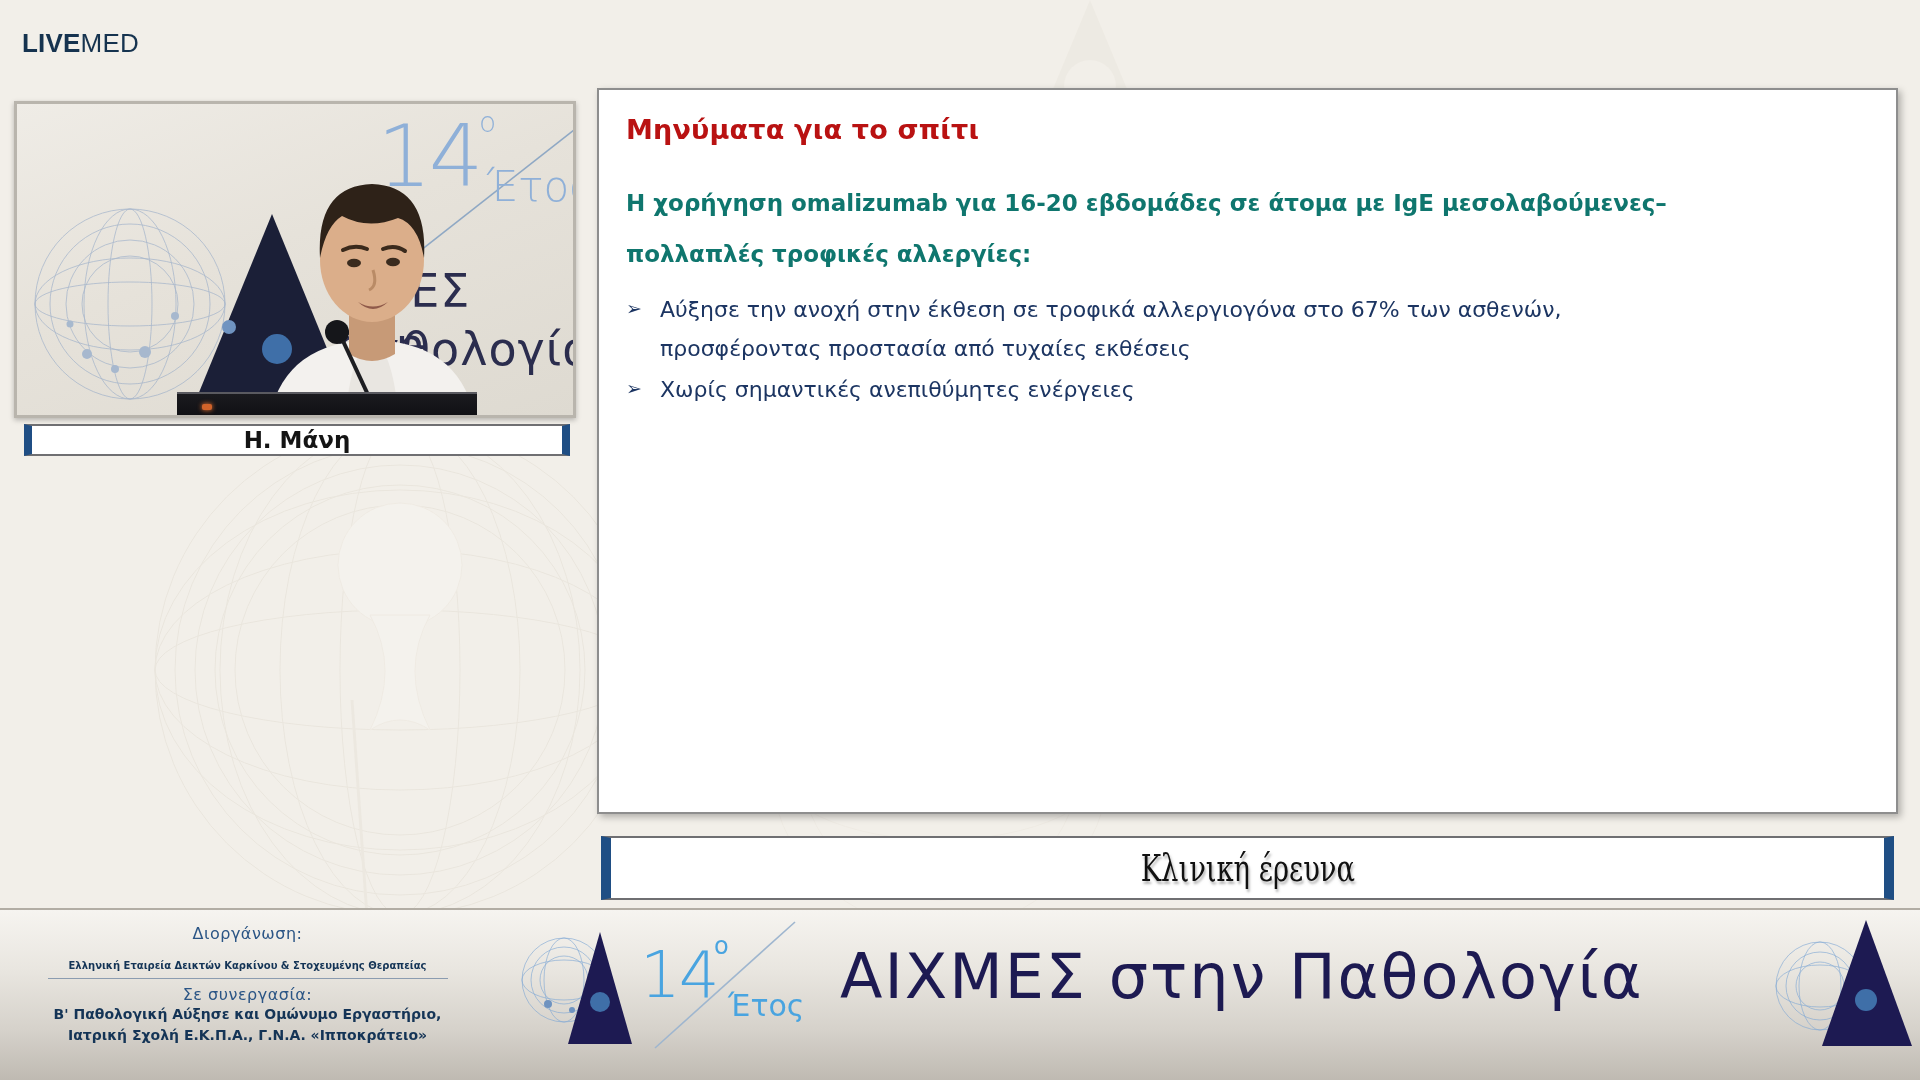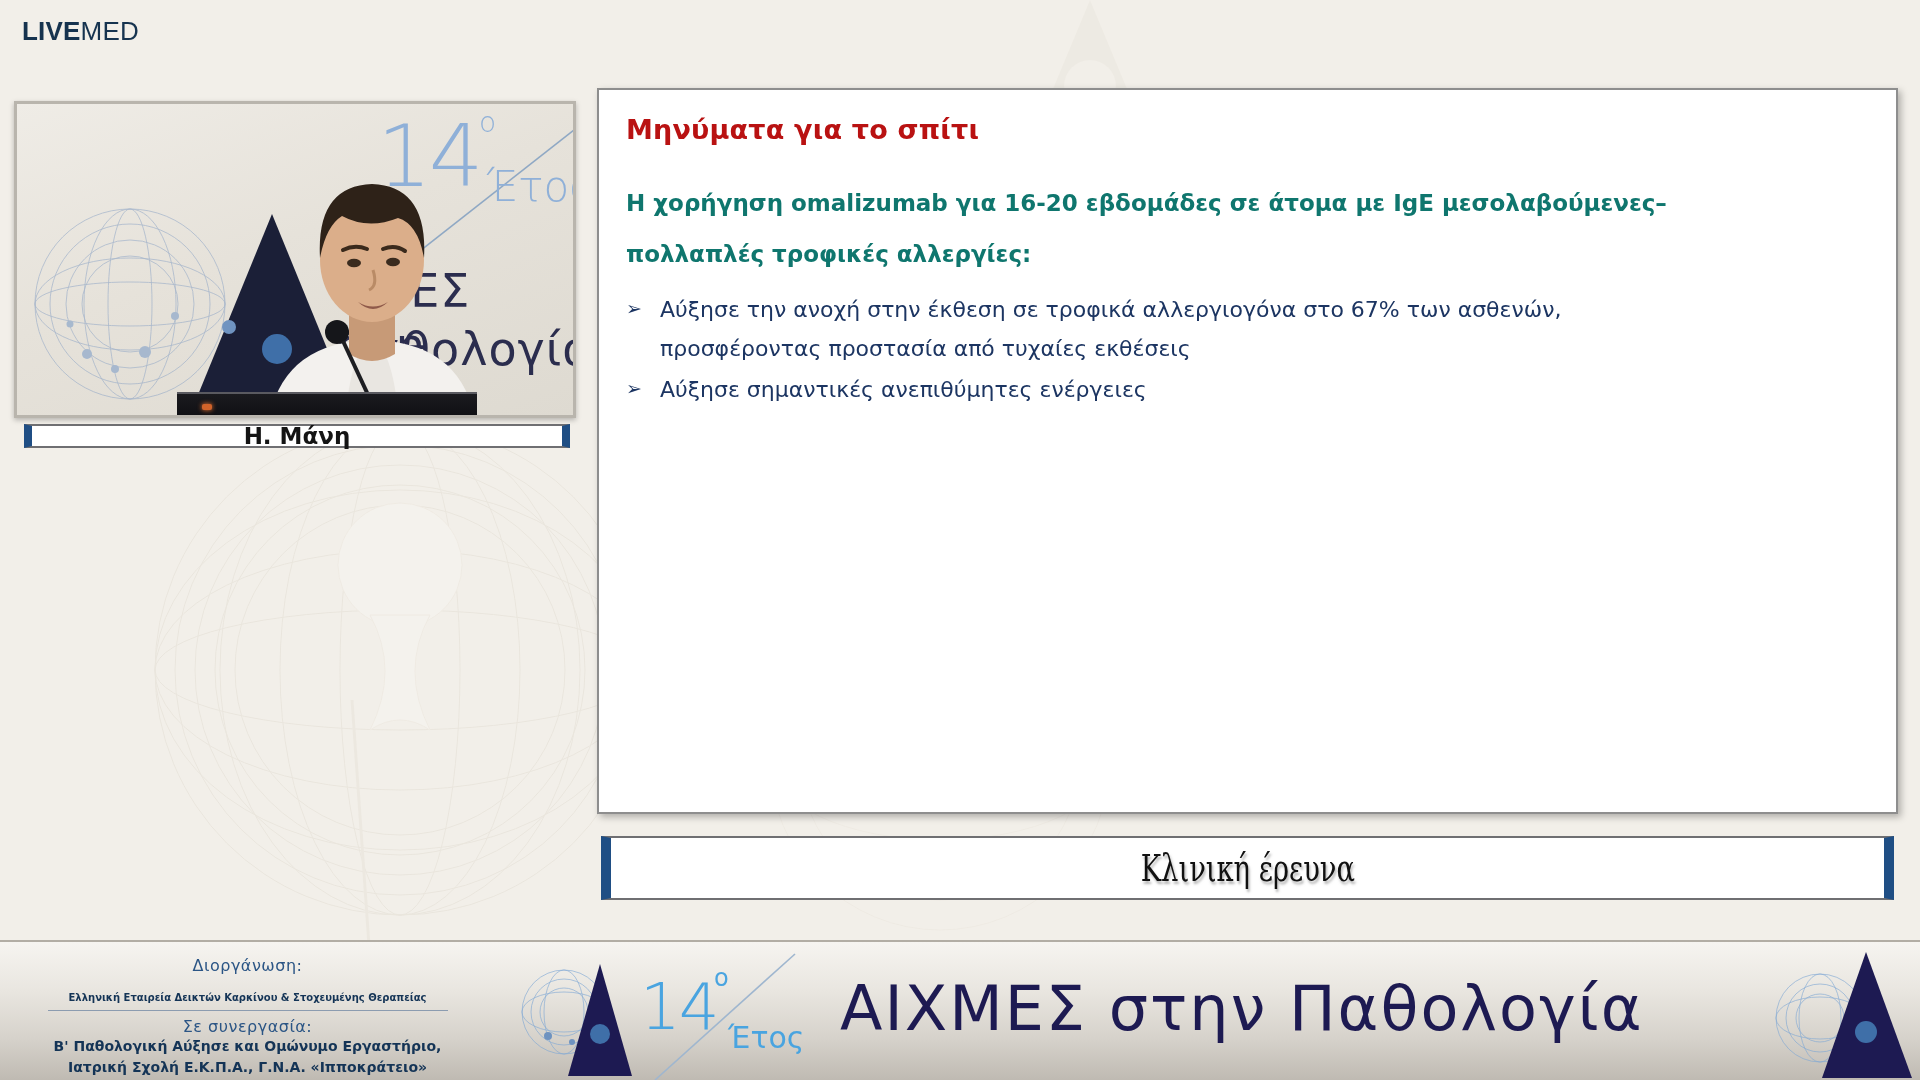--- a/index.html
+++ b/index.html
@@ -22,21 +22,21 @@
     width: 420px; height: 120px;
     pointer-events: none; opacity: .5;
   }
   #bg-bottom-watermark {
     position:absolute; left:560px; top:700px; width:760px; height:240px;
     pointer-events:none; opacity:.45;
   }
 
   
   #brand-bar {
-    position: absolute; left: 0; top: 0; width: 1552px; height: 62px;
+    position: absolute; left: 0; top: 12px; width: 1552px; height: 62px;
     z-index: 6;
   }
   #brand-logo {
     position: absolute; left: 22px; top: 16px;
     font-size: 26px; letter-spacing: .2px;
     color: #16334f; white-space: nowrap;
     font-family: "Liberation Sans", sans-serif;
   }
   #brand-logo .b-live { font-weight: 700; }
   #brand-logo .b-med  { font-weight: 400; }
@@ -89,21 +89,21 @@
   }
   #vb-podium-led {
     position:absolute; left: 185px; top: 300px; width: 10px; height: 6px;
     background: #d1632a; border-radius: 2px; box-shadow: 0 0 5px #ff7b33;
   }
   #vb-mic { position:absolute; left: 300px; top: 215px; width: 70px; height: 110px; }
 
   
   #speaker-bar {
     position: absolute; left: 24px; top: 424px;
-    width: 546px; height: 24px;
+    width: 546px; height: 32px;
     background: #ffffff;
     border-top: 2px solid #6f6f72;
     border-bottom: 2px solid #6f6f72;
     border-left: 8px solid #1f4e84;
     border-right: 8px solid #1f4e84;
     display: flex; align-items: center; justify-content: center;
     z-index: 5;
   }
   #speaker-name {
     font-size: 23px; font-weight: 700; color: #141414;
@@ -164,21 +164,21 @@
   #section-title {
     font-size: 38px; color: #111; font-weight: 400;
     font-family: "DejaVu Serif", serif;
     transform: scaleX(.72); transform-origin: center;
     white-space: nowrap;
     text-shadow: 2px 3px 3px rgba(120,120,120,.55);
   }
 
   
   #conference-banner {
-    position: absolute; left: 0; bottom: 0; width: 1920px; height: 140px;
+    position: absolute; left: 0; bottom: 0; width: 1920px; height: 172px;
     background: linear-gradient(180deg, #f6f4f0 0%, #e9e6e0 35%, #d6d2cb 70%, #bfbab2 100%);
     border-top: 2px solid #b2ada4;
     z-index: 7; overflow: hidden;
   }
   #banner-org {
     position: absolute; left: 10px; top: 14px; width: 475px;
     text-align: center; color: #1d3e63;
   }
   .org-head {
     font-size: 16px; font-weight: 400; color: #2b5585;
@@ -344,21 +344,21 @@
     <div class="bullet-row">
       <span class="bullet-marker">➢</span>
       <span class="bullet-text">
         <span>Αύξησε την ανοχή στην έκθεση σε τροφικά αλλεργιογόνα στο 67% των ασθενών,</span><br>
         <span>προσφέροντας προστασία από τυχαίες εκθέσεις</span>
       </span>
     </div>
 
     <div class="bullet-row">
       <span class="bullet-marker">➢</span>
-      <span class="bullet-text">Αύξησε σημαντικές ανεπιθύμητες ενέργειες</span>
+      <span class="bullet-text">Χωρίς σημαντικές ανεπιθύμητες ενέργειες</span>
     </div>
   </div>
 </div>
 
 <div id="section-bar">
   <span id="section-title">Κλινική έρευνα</span>
 </div>
 
 <div id="conference-banner">
 

